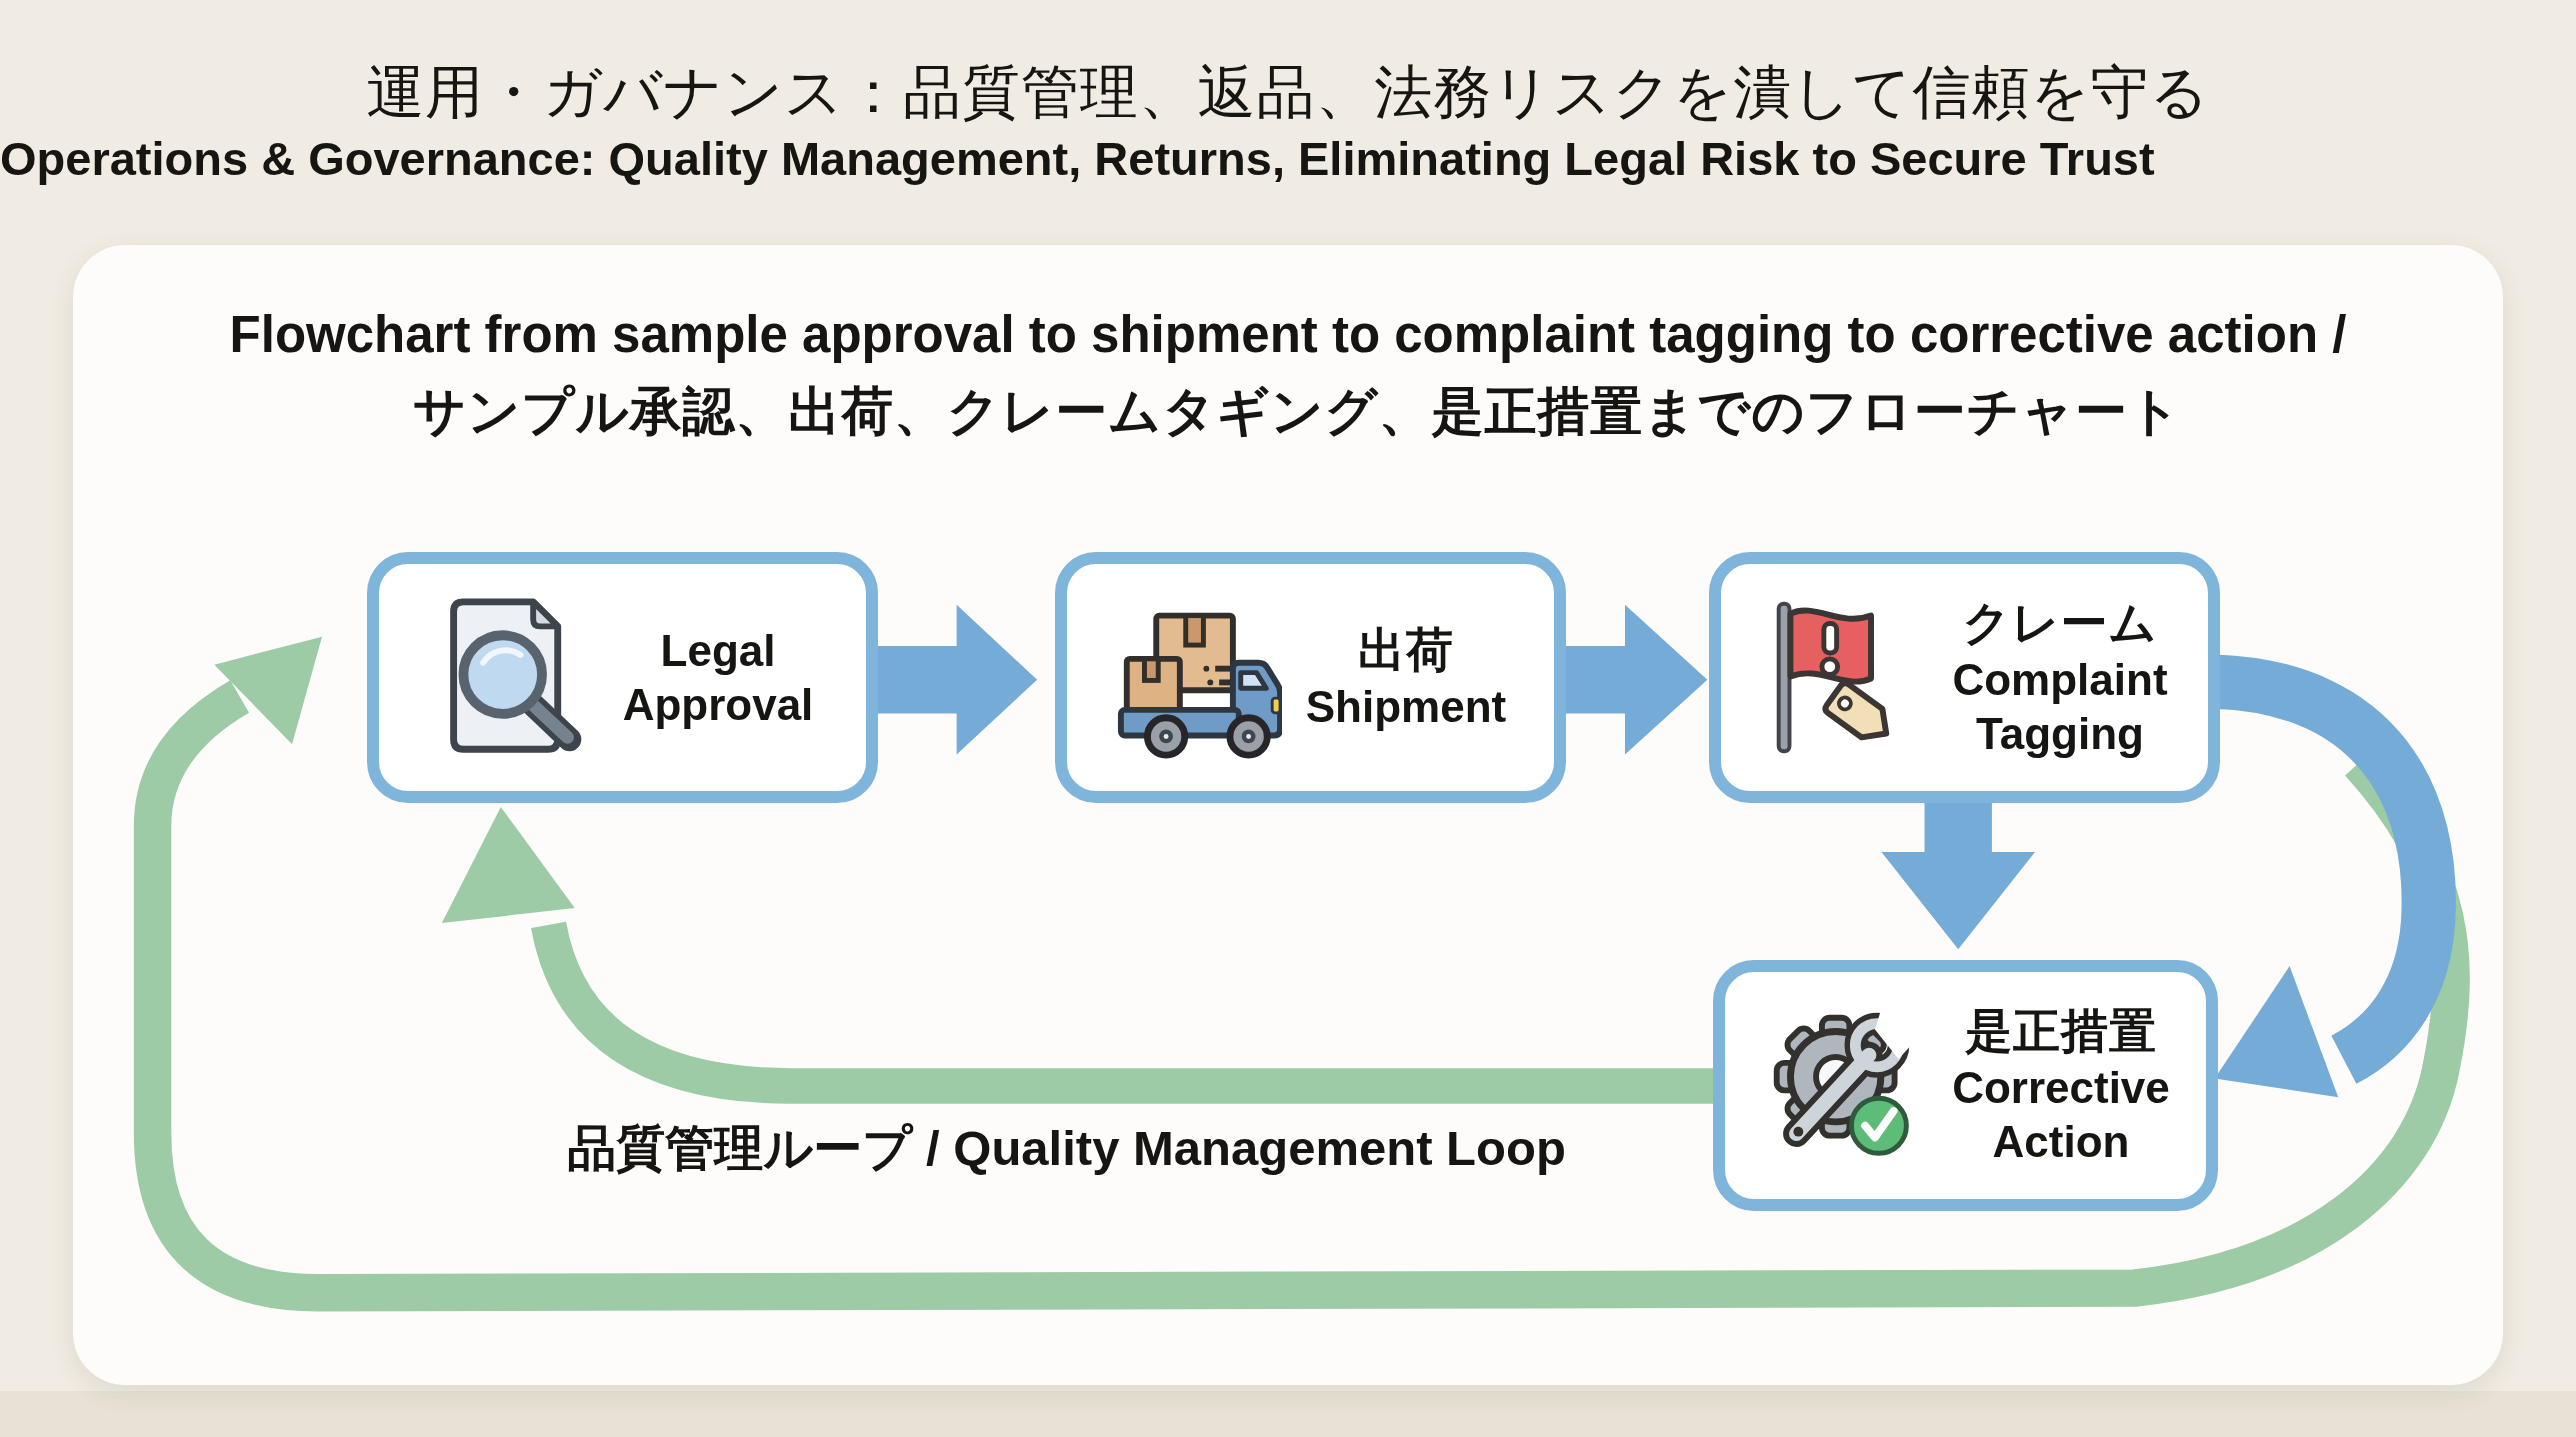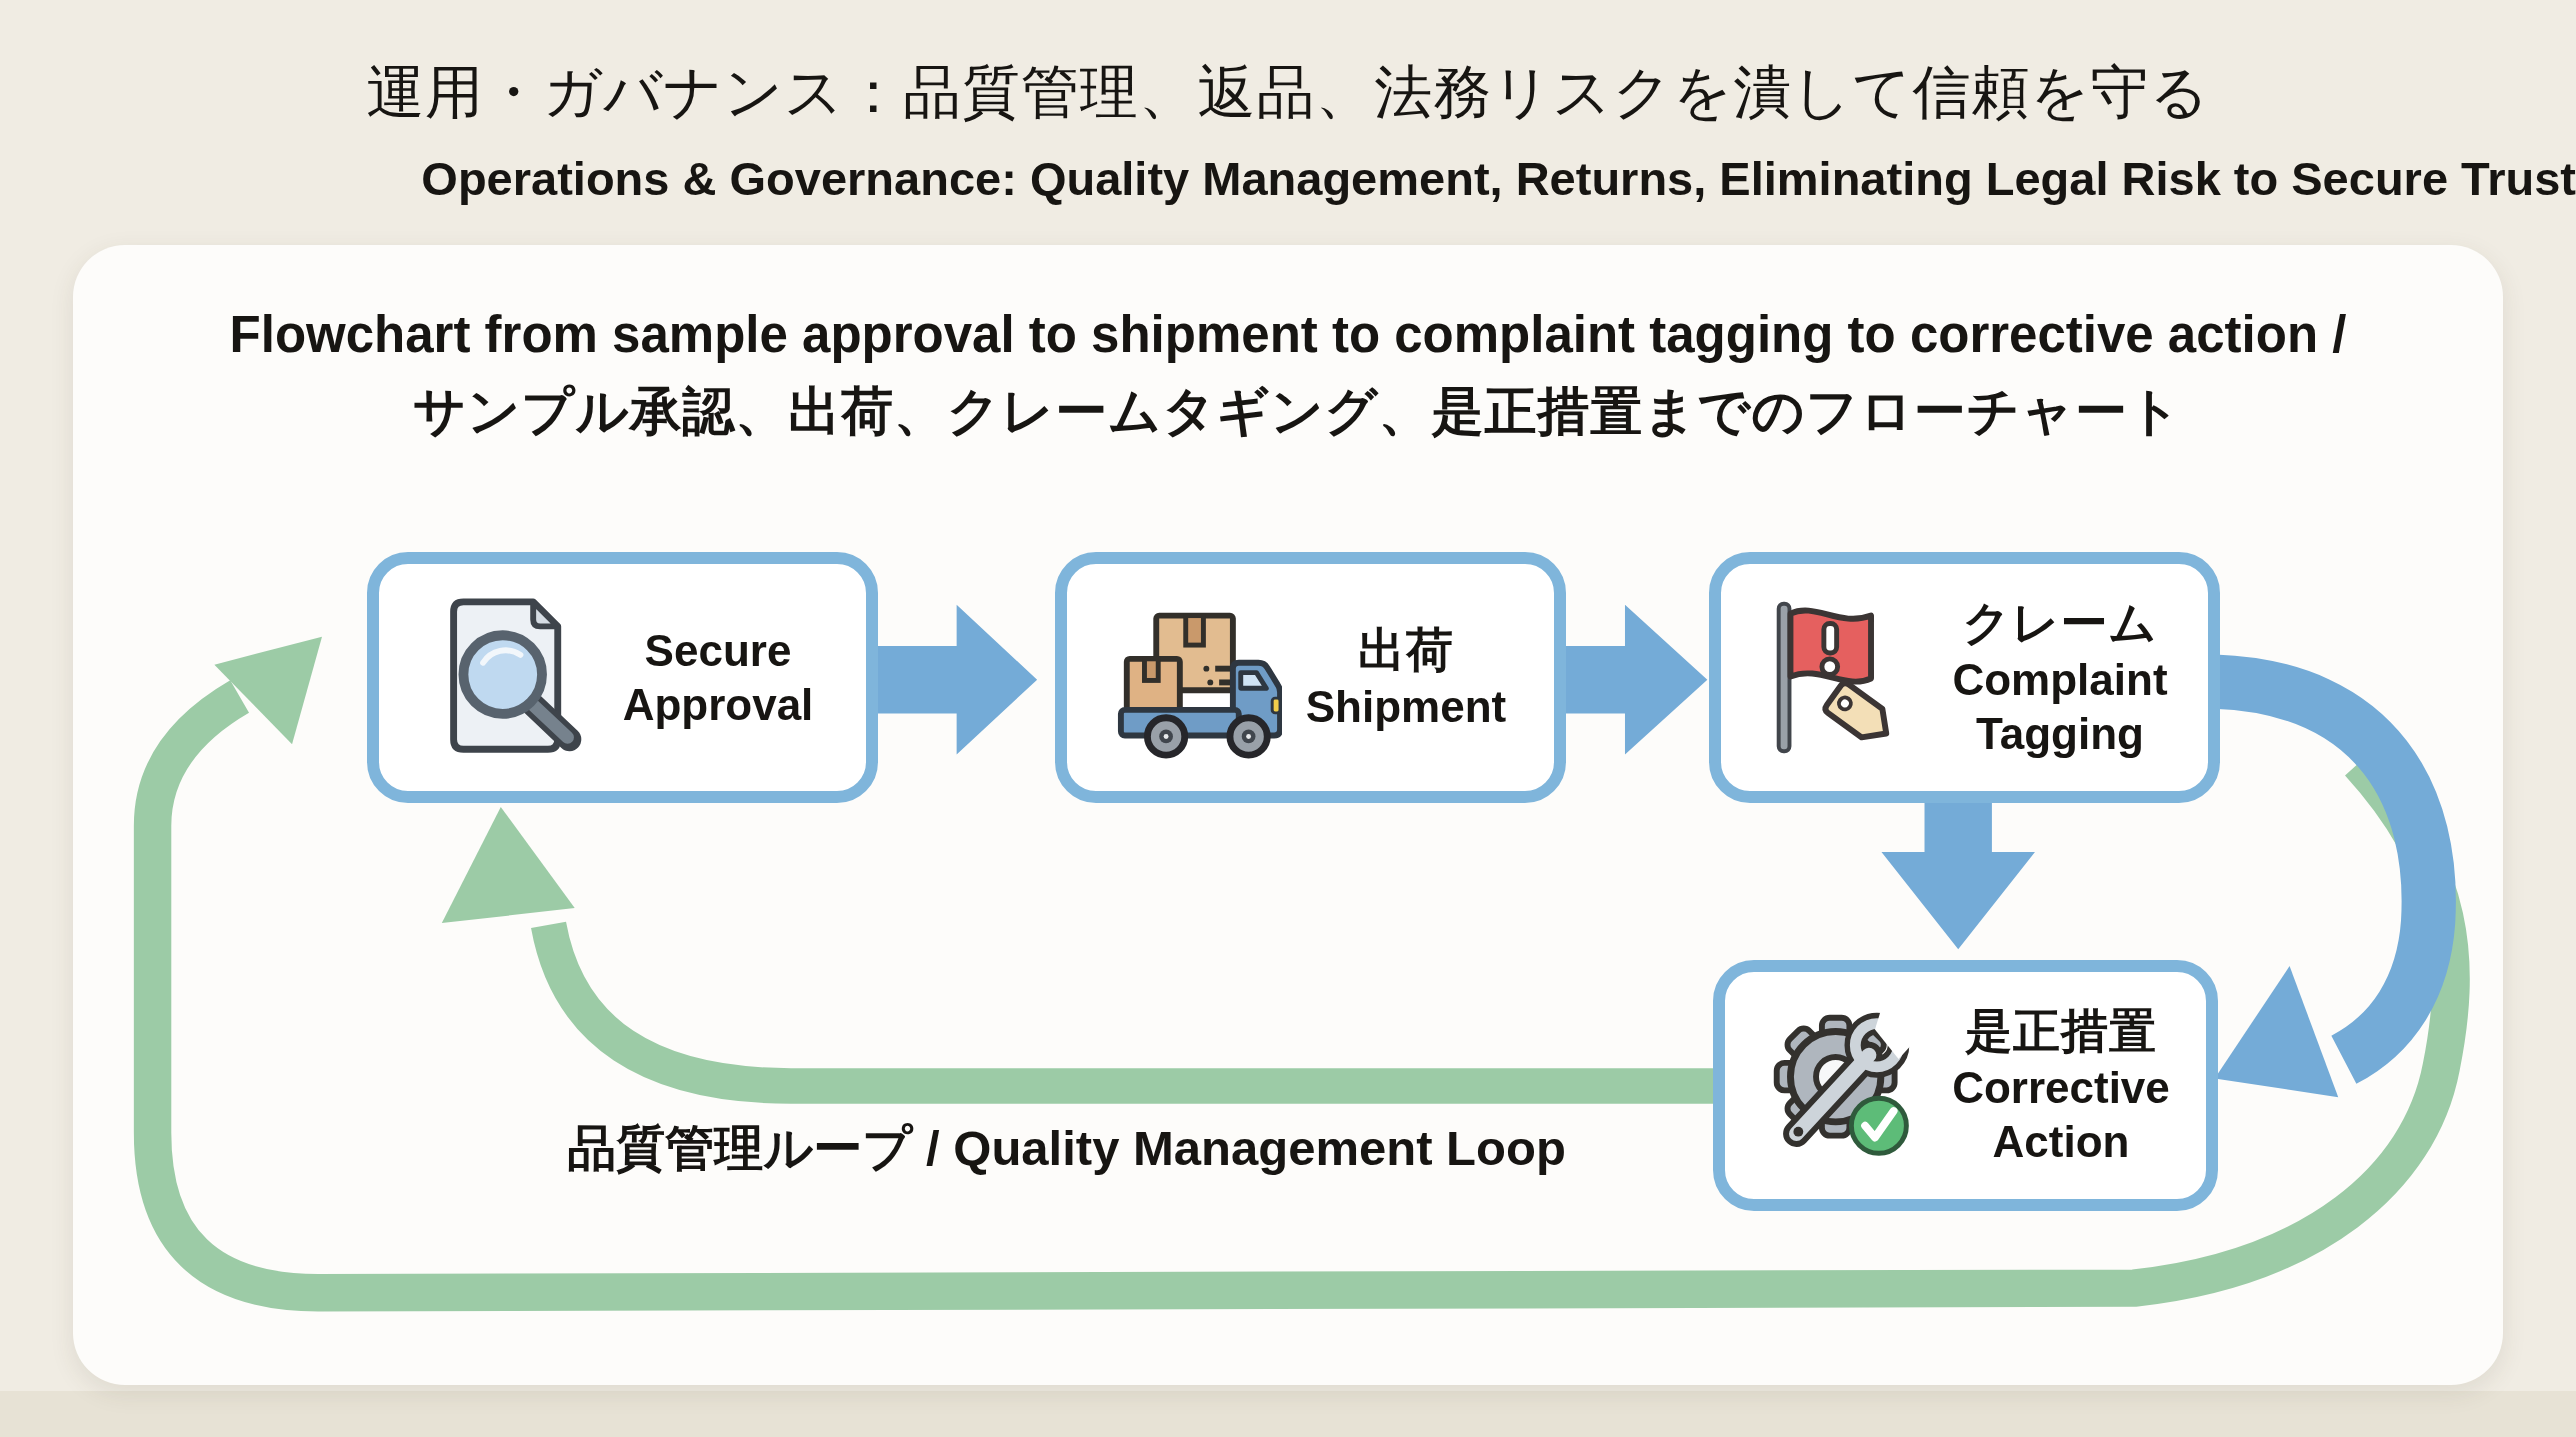--- a/index.html
+++ b/index.html
@@ -9,21 +9,21 @@
     font-family:"Liberation Sans","DejaVu Sans",sans-serif;
     color:#171512;
   }
   #page{position:relative;width:2576px;height:1438px;}
   .bottom-strip{position:absolute;left:0;bottom:0;width:100%;height:47px;background:#E7E2D5;}
   .title-jp{
     position:absolute;top:54px;left:0;width:100%;text-align:center;
     font-size:58px;font-weight:400;letter-spacing:0.9px;
   }
   .title-en{
-    position:absolute;top:151px;left:0;width:100%;text-align:right;
+    position:absolute;top:131px;left:0;width:100%;text-align:left;
     font-size:47px;font-weight:700;
   }
   .card{
     position:absolute;left:73px;top:245px;width:2430px;height:1140px;
     background:#FDFCFA;border-radius:52px;
     box-shadow:0 7.5px 24px rgba(70,60,40,0.10);
   }
   .card-heading{
     position:absolute;left:0;top:297px;width:100%;text-align:center;z-index:3;
   }
@@ -96,21 +96,21 @@
       <svg viewBox="0 0 170 170">
         <path d="M 32 8 H 103 L 128 33 V 148 Q 128 158 118 158 H 32 Q 22 158 22 148 V 18 Q 22 8 32 8 Z" fill="#EDF1F5" stroke="#3E444B" stroke-width="7" stroke-linejoin="round"></path>
         <path d="M 103 8 L 128 33 H 110 Q 103 33 103 26 Z" fill="#D5DCE3" stroke="#3E444B" stroke-width="6" stroke-linejoin="round"></path>
         <line x1="102" y1="112" x2="140" y2="148" stroke="#3E444B" stroke-width="24" stroke-linecap="round"></line>
         <line x1="102" y1="112" x2="138" y2="146" stroke="#76828D" stroke-width="13" stroke-linecap="round"></line>
         <circle cx="72" cy="82" r="40" fill="#BFD9F0" stroke="#58636E" stroke-width="10"></circle>
         <path d="M 52 70 A 27 27 0 0 1 90 62" fill="none" stroke="#F2F7FB" stroke-width="6" stroke-linecap="round"></path>
       </svg>
     </div>
     <div class="node-text">
-      <div class="en">Secure</div>
+      <div class="en">Legal</div>
       <div class="en">Approval</div>
     </div>
   </div>
 
   <div class="flow-node" id="node-shipment">
     <div class="icon-wrap">
       <svg viewBox="0 0 170 170">
         <rect x="42" y="22" width="78" height="76" rx="3" fill="#E2BC90" stroke="#322F2A" stroke-width="6"></rect>
         <rect x="72" y="22" width="18" height="30" fill="#C9996B" stroke="#322F2A" stroke-width="5"></rect>
         <line x1="102" y1="76" x2="124" y2="76" stroke="#32302B" stroke-width="6"></line>

